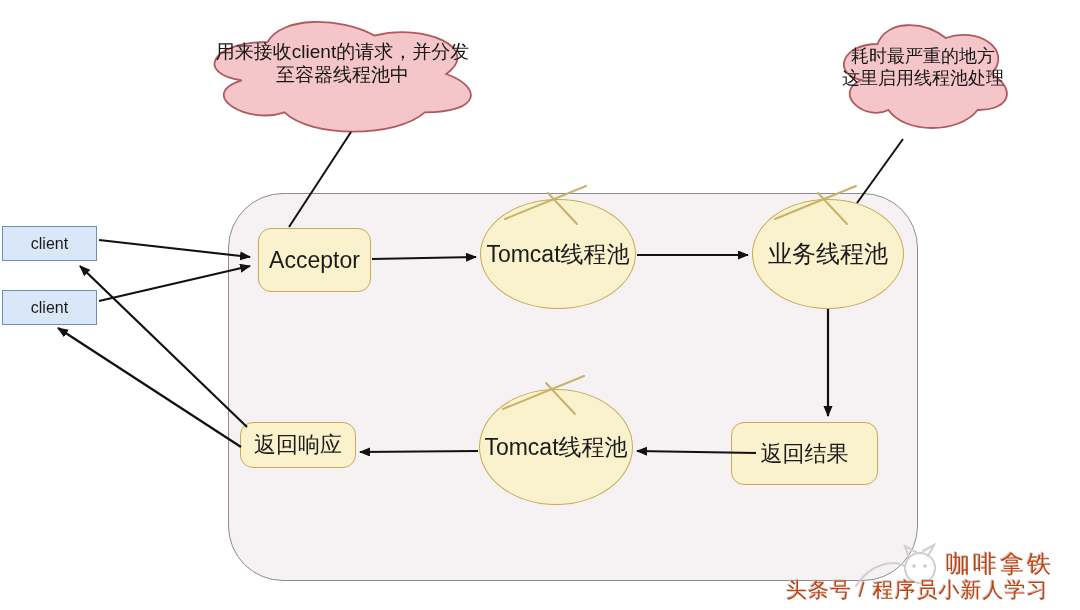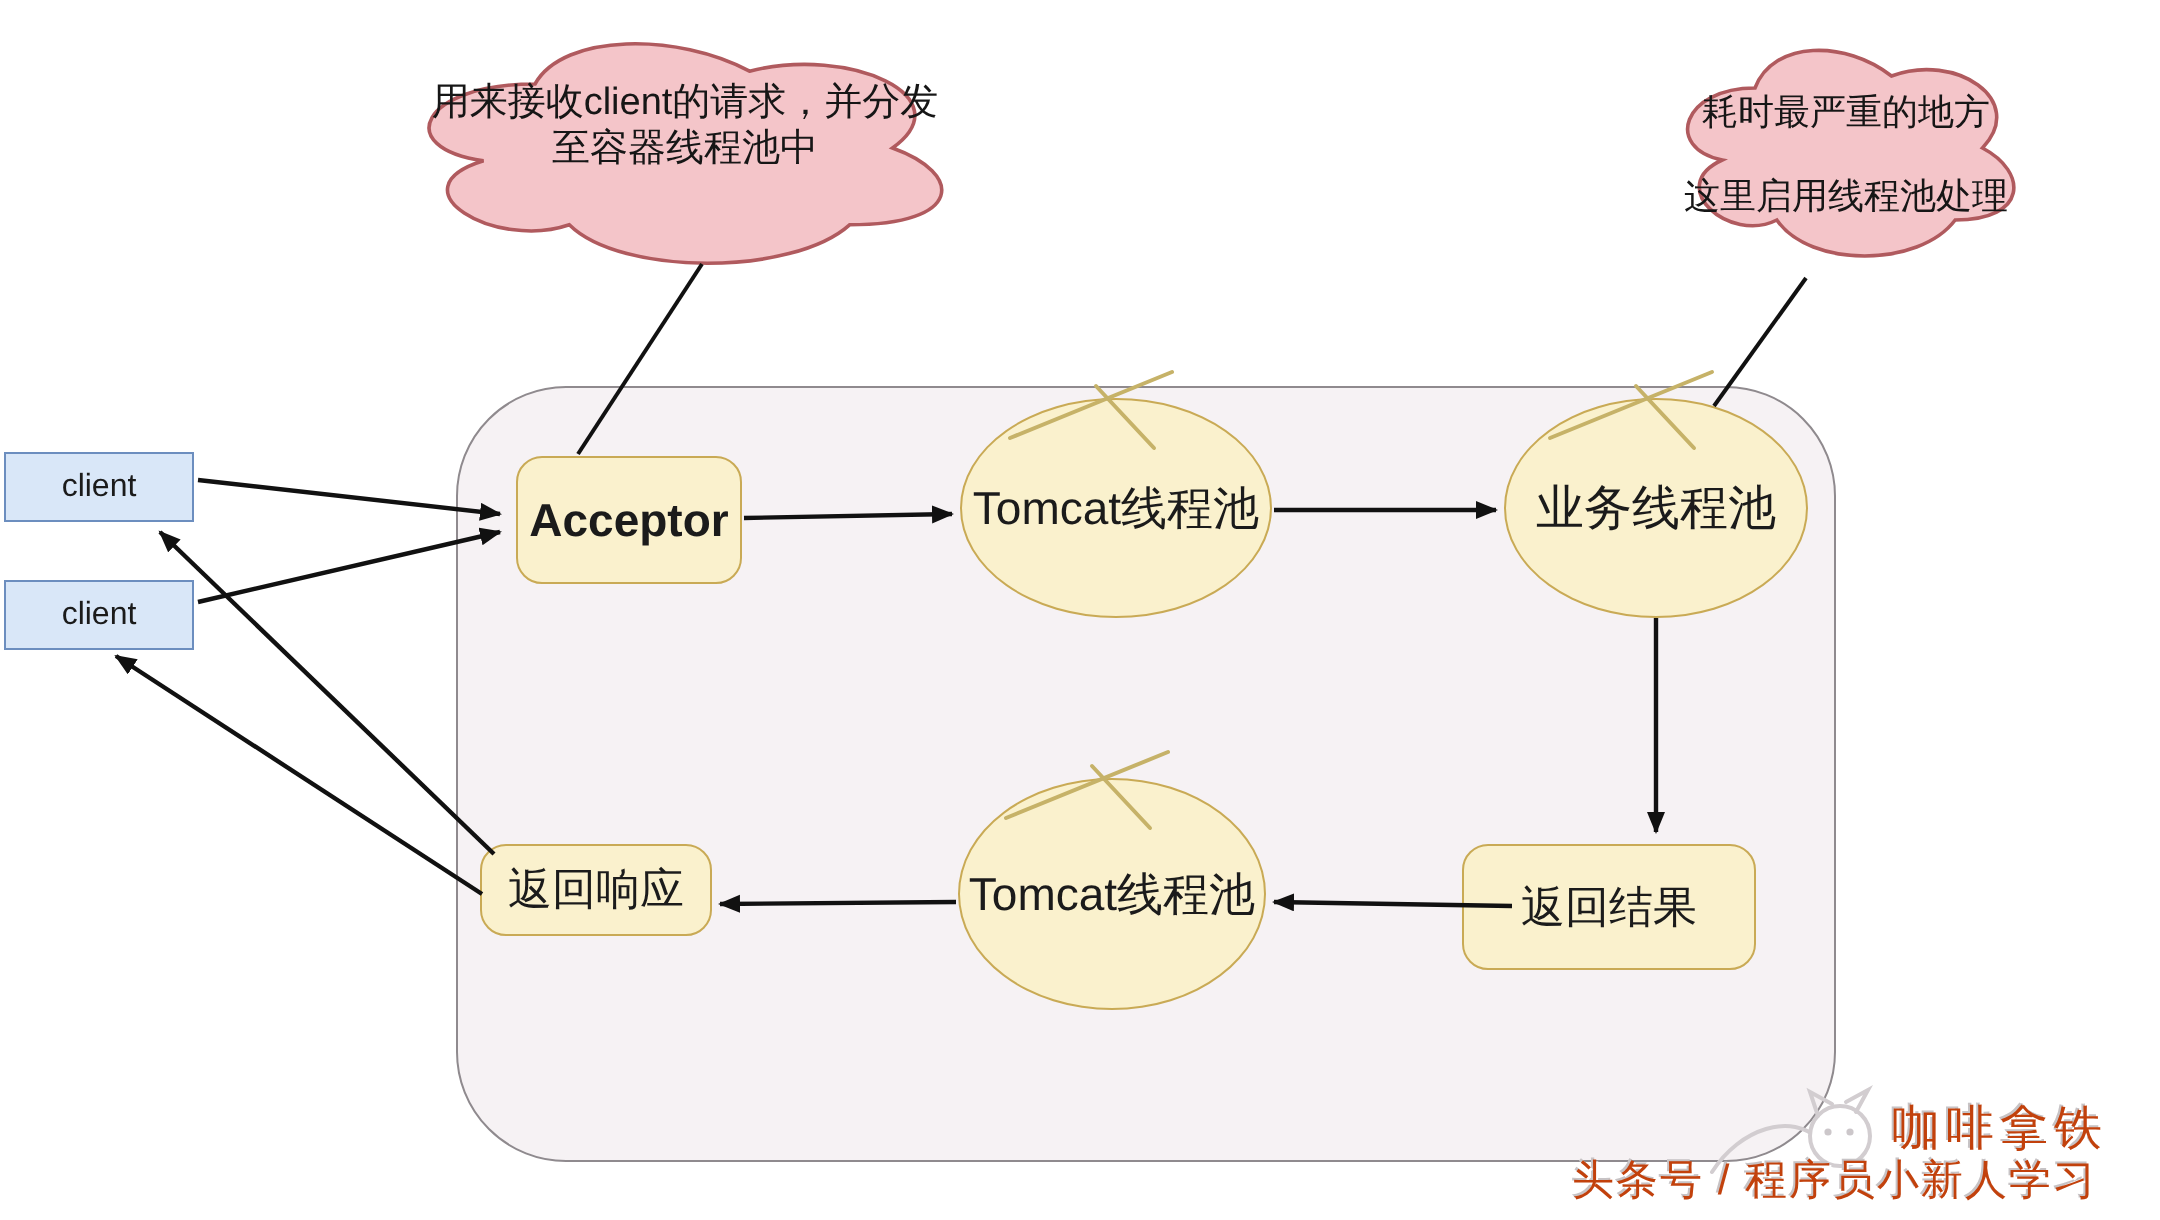--- a/index.html
+++ b/index.html
@@ -23,21 +23,21 @@
   .ynode{
     background:var(--c-node_fill,#faf1cd);
     border:1.6px solid var(--c-node_border,#c9aa55);
     box-sizing:border-box;
     display:flex;align-items:center;justify-content:center;
     font-size:22px;color:#1b1b1b;
     z-index:2;
   }
   .rrect{border-radius:13px;}
   .ellipse{border-radius:50%;}
-  #node-acceptor{left:258px;top:228px;width:113px;height:64px;font-size:23px;font-weight:bold;}
+  #node-acceptor{left:258px;top:228px;width:113px;height:64px;font-size:23px;}
   #node-tomcat-top{left:480px;top:199px;width:156px;height:110px;font-size:23px;}
   #node-business{left:752px;top:199px;width:152px;height:110px;font-size:24px;}
   #node-result{left:731px;top:422px;width:147px;height:63px;}
   #node-tomcat-bottom{left:479px;top:389px;width:154px;height:116px;font-size:23px;}
   #node-response{left:240px;top:422px;width:116px;height:46px;}
   
   .client-box{
     left:2px;width:95px;height:35px;
     background:var(--c-client_fill,#d9e7f8);
     border:1.6px solid var(--c-client_border,#6c8ebf);
@@ -47,21 +47,21 @@
   }
   #client-1{top:226px;}
   #client-2{top:290px;}
   
   .cloud-svg{z-index:3;overflow:visible;}
   .cloud-text{
     z-index:4;display:flex;flex-direction:column;align-items:center;justify-content:center;
     text-align:right;line-height:1.22;color:#161616;
   }
   #cloud-text-1{left:200px;top:40px;width:285px;font-size:19px;}
-  #cloud-text-2{left:828px;top:46px;width:190px;font-size:18px;gap:20px;}
+  #cloud-text-2{left:828px;top:46px;width:190px;font-size:18px;}
   
   #wire-layer{left:0;top:0;width:1080px;height:610px;z-index:5;pointer-events:none;}
   
   .wm-text{
     z-index:6;color:#c2410c;
     text-shadow:1px 1px 0 #ffffff,-1px -1px 0 #c7c3c5;
     white-space:nowrap;
   }
   #wm-brand{left:946px;top:548px;font-size:24px;letter-spacing:3px;}
   #wm-credit{left:786px;top:576px;font-size:21px;letter-spacing:1px;}

